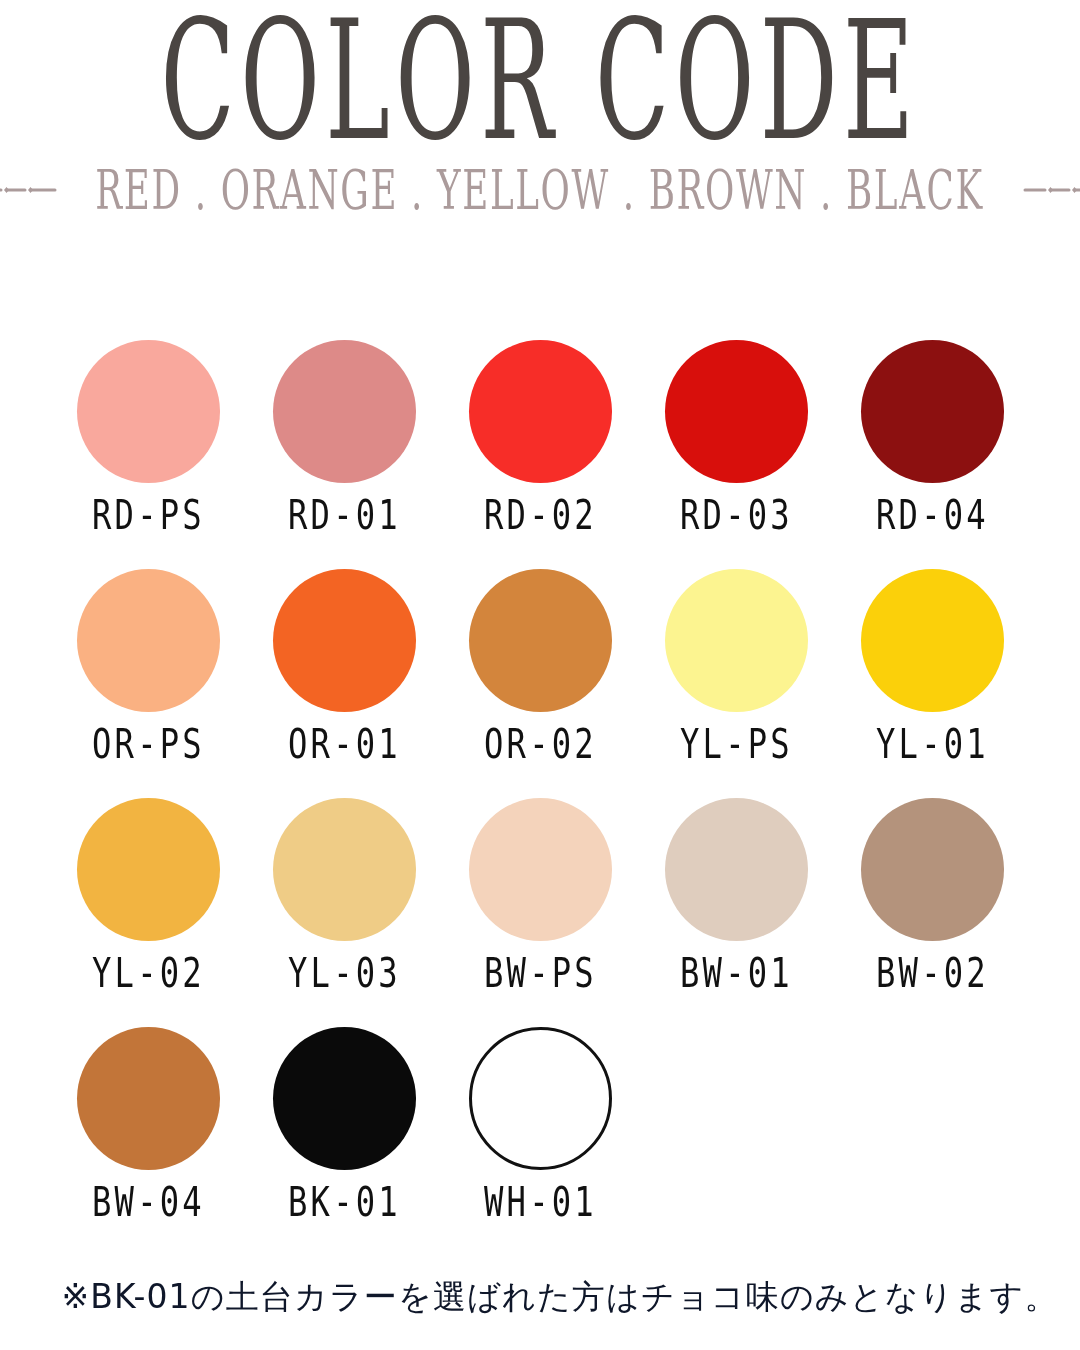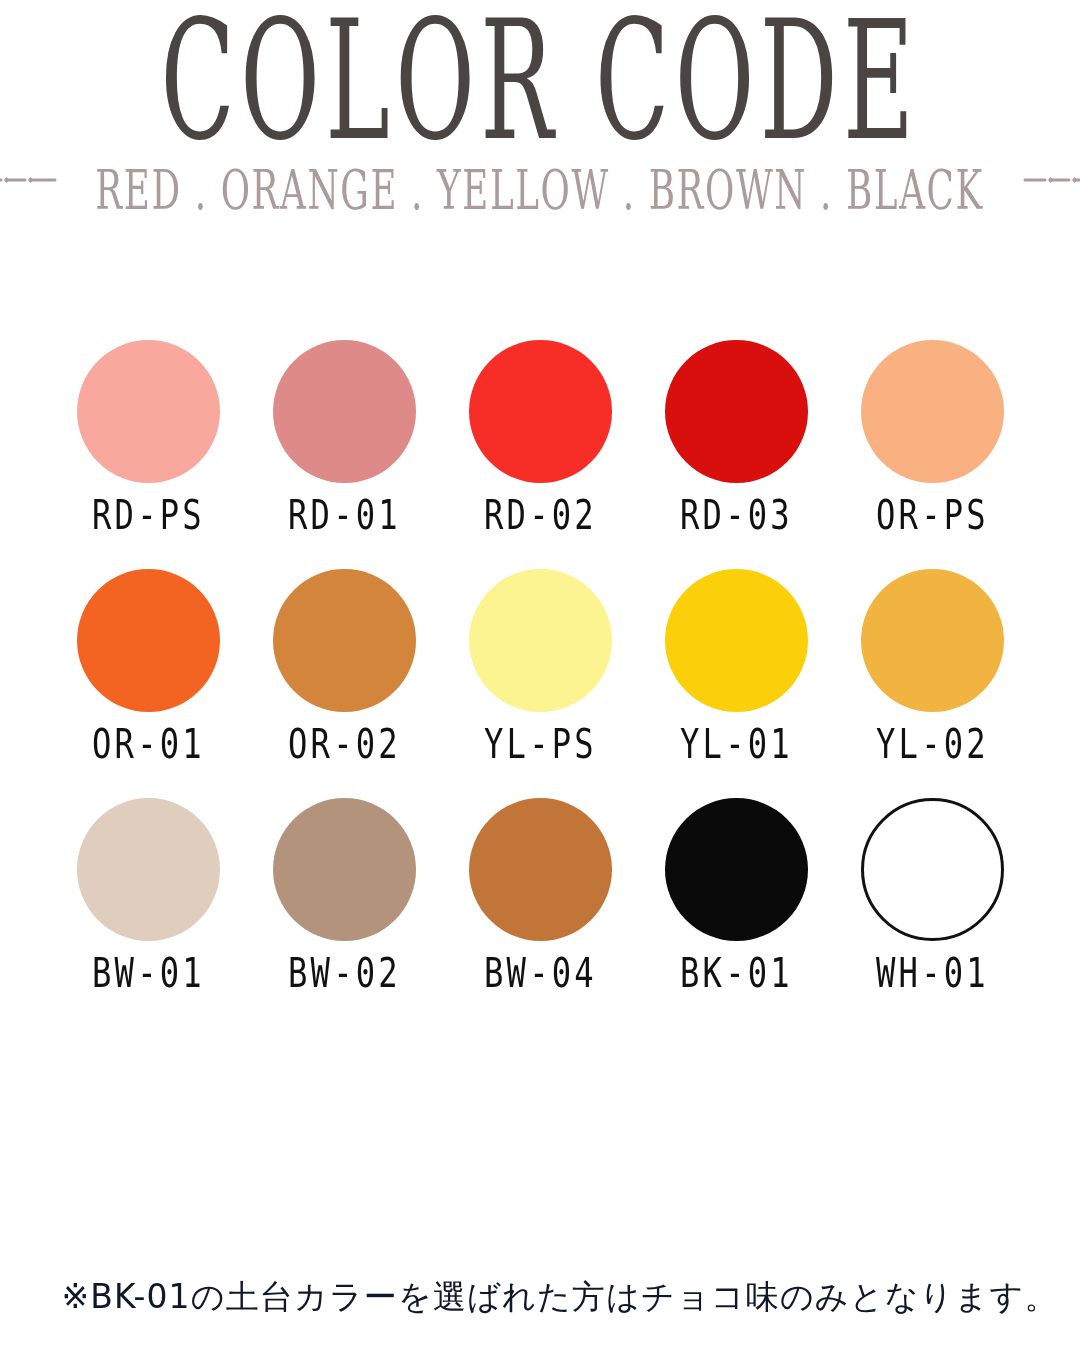--- a/index.html
+++ b/index.html
@@ -31,20 +31,21 @@
     transform-origin: center top;
     white-space: nowrap;
     font-weight: 400;
     margin: 0;
     padding: 0;
     height: 112px;
   }
   .subtitle-row {
     margin-top: 60px;
     display: flex;
+    align-items: center;
     justify-content: center;
     gap: 10px;
     width: 1080px;
   }
   .ornament {
     display: block;
     flex: 0 0 auto;
   }
   .subtitle {
     font-family: "DejaVu Serif", "Liberation Serif", serif;
@@ -150,20 +151,24 @@
     </div>
     <div class="cell">
       <div class="dot" style="background: rgb(247, 45, 40);"></div>
       <div class="dot-label">RD-02</div>
     </div>
     <div class="cell">
       <div class="dot" style="background: rgb(216, 15, 12);"></div>
       <div class="dot-label">RD-03</div>
     </div>
     <div class="cell">
+      <div class="dot" style="background: rgb(140, 16, 16);"></div>
+      <div class="dot-label">RD-04</div>
+    </div>
+    <div class="cell">
       <div class="dot" style="background: rgb(250, 177, 130);"></div>
       <div class="dot-label">OR-PS</div>
     </div>
     <div class="cell">
       <div class="dot" style="background: rgb(243, 100, 35);"></div>
       <div class="dot-label">OR-01</div>
     </div>
     <div class="cell">
       <div class="dot" style="background: rgb(211, 133, 60);"></div>
       <div class="dot-label">OR-02</div>
@@ -174,20 +179,28 @@
     </div>
     <div class="cell">
       <div class="dot" style="background: rgb(251, 208, 10);"></div>
       <div class="dot-label">YL-01</div>
     </div>
     <div class="cell">
       <div class="dot" style="background: rgb(242, 180, 65);"></div>
       <div class="dot-label">YL-02</div>
     </div>
     <div class="cell">
+      <div class="dot" style="background: rgb(239, 204, 134);"></div>
+      <div class="dot-label">YL-03</div>
+    </div>
+    <div class="cell">
+      <div class="dot" style="background: rgb(244, 211, 187);"></div>
+      <div class="dot-label">BW-PS</div>
+    </div>
+    <div class="cell">
       <div class="dot" style="background: rgb(223, 205, 190);"></div>
       <div class="dot-label">BW-01</div>
     </div>
     <div class="cell">
       <div class="dot" style="background: rgb(180, 147, 124);"></div>
       <div class="dot-label">BW-02</div>
     </div>
     <div class="cell">
       <div class="dot" style="background: rgb(194, 117, 57);"></div>
       <div class="dot-label">BW-04</div>

